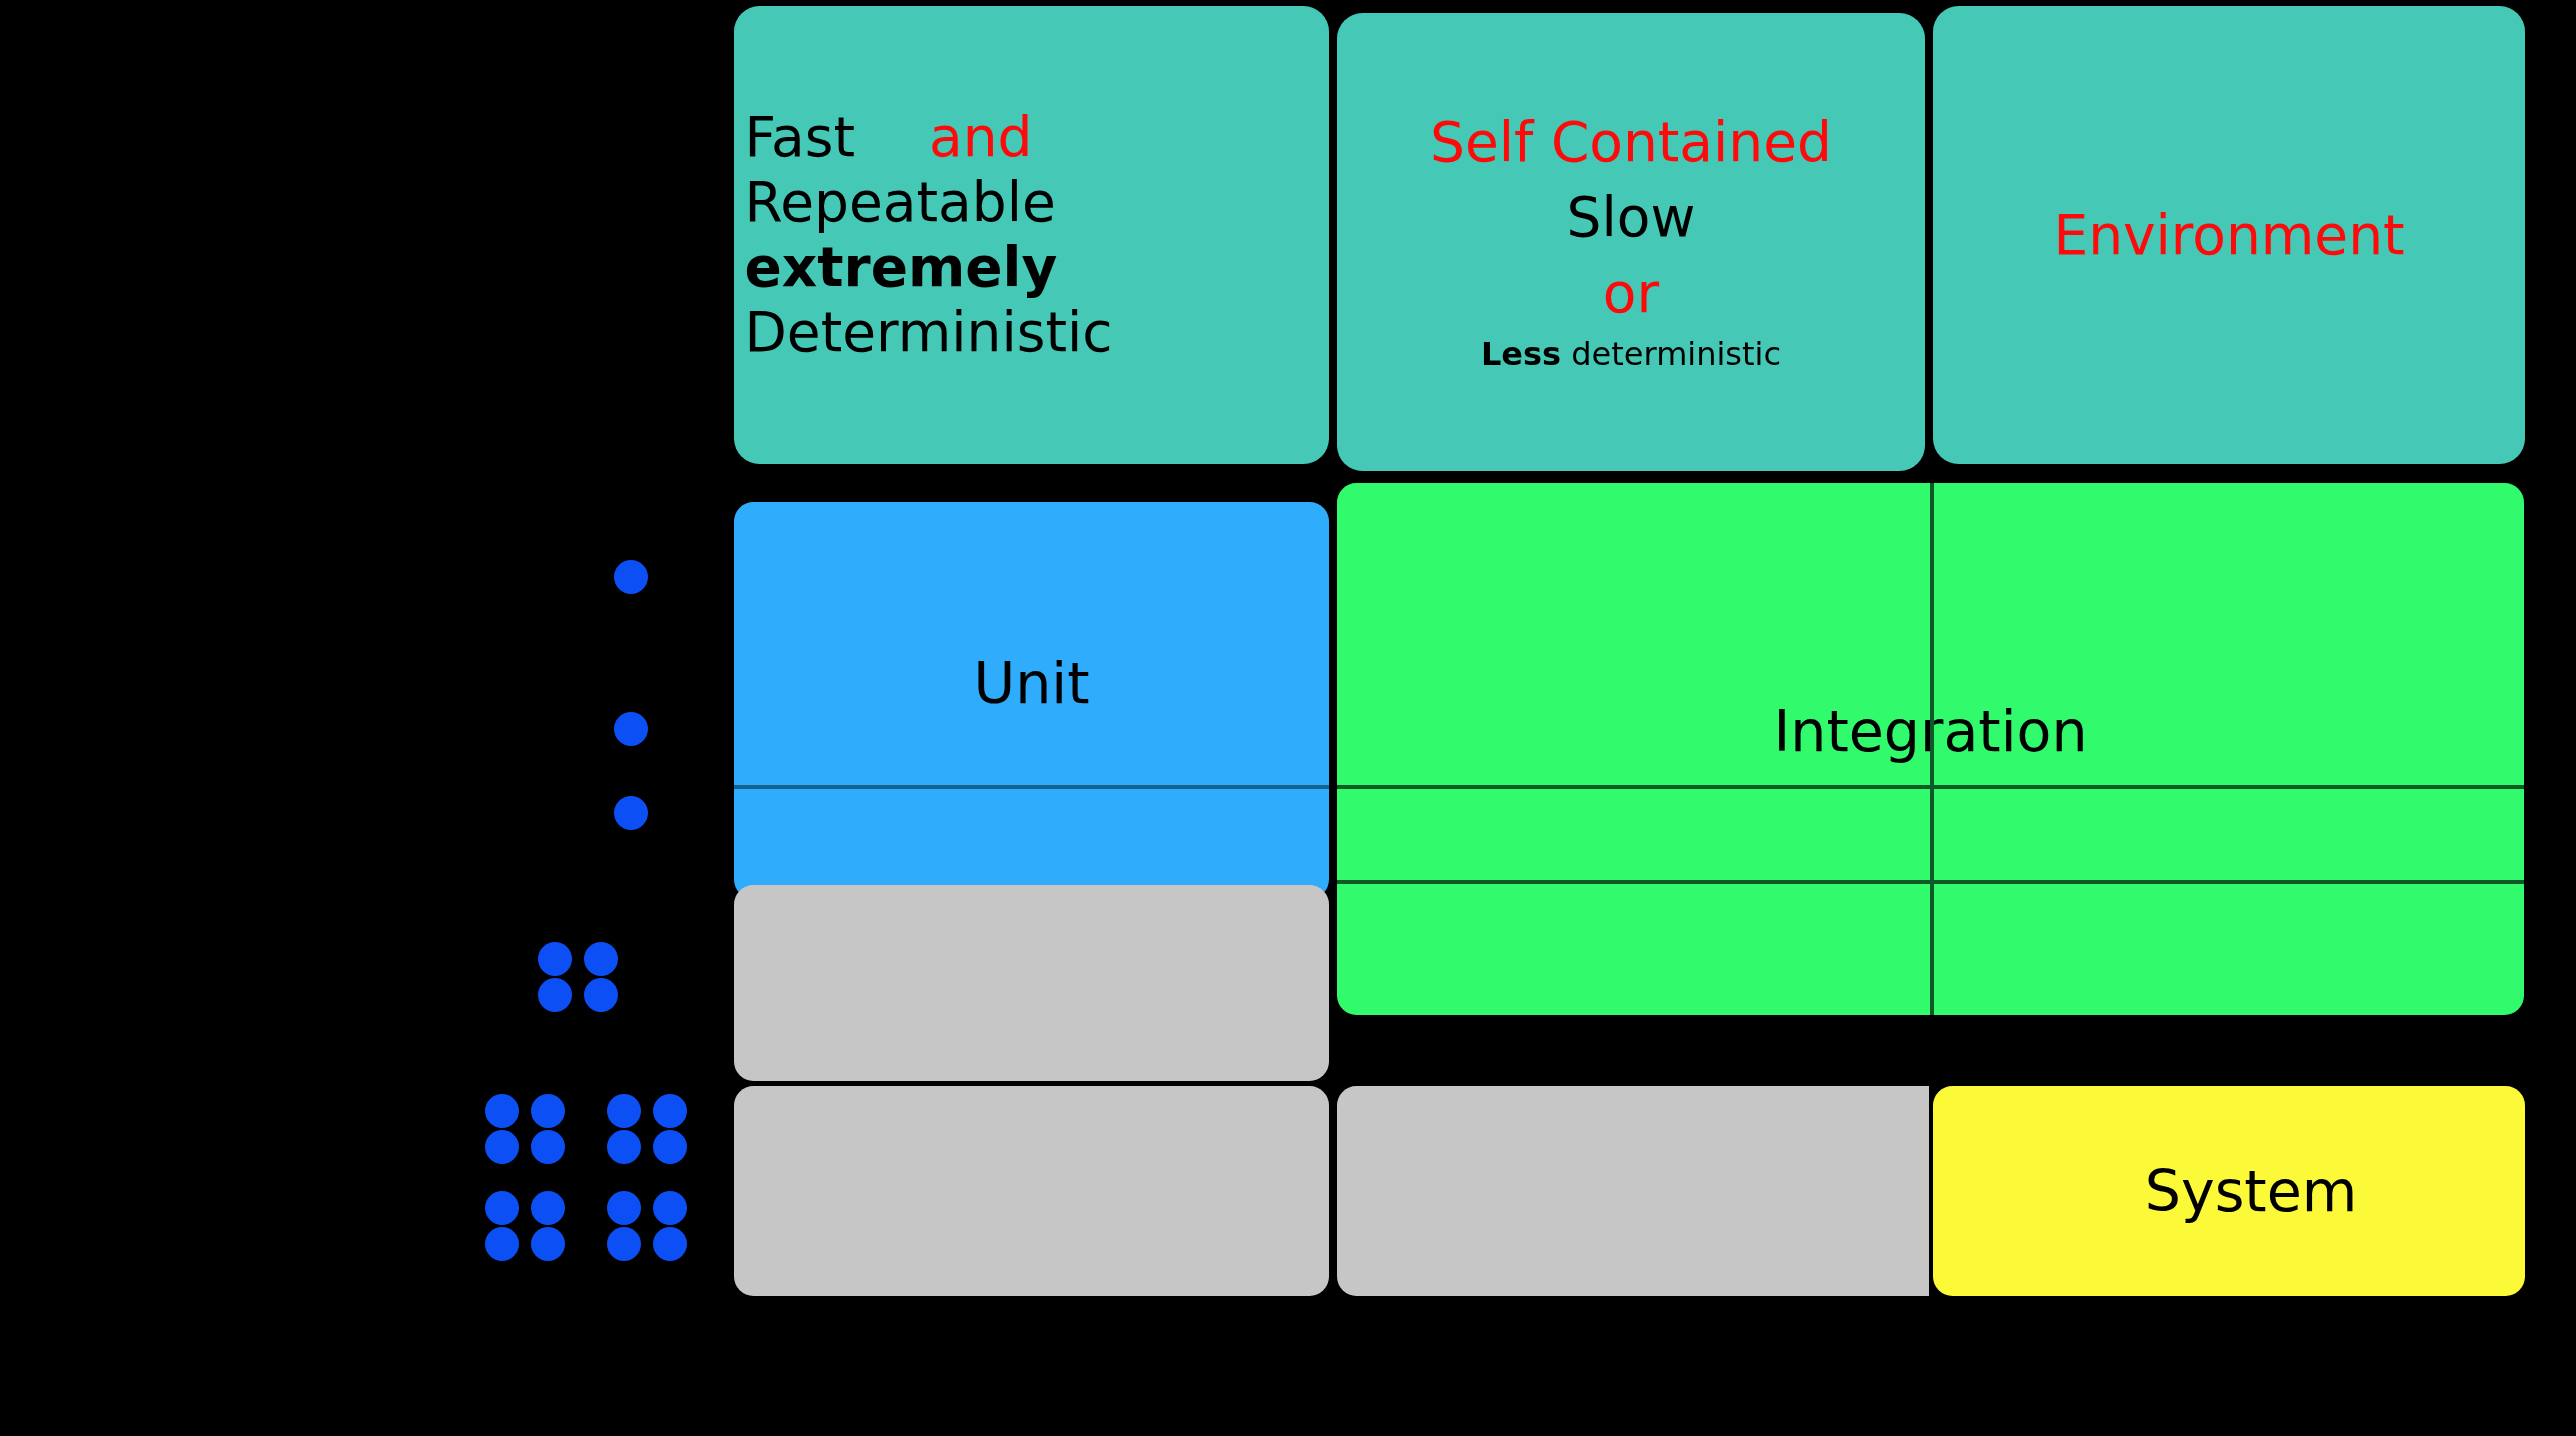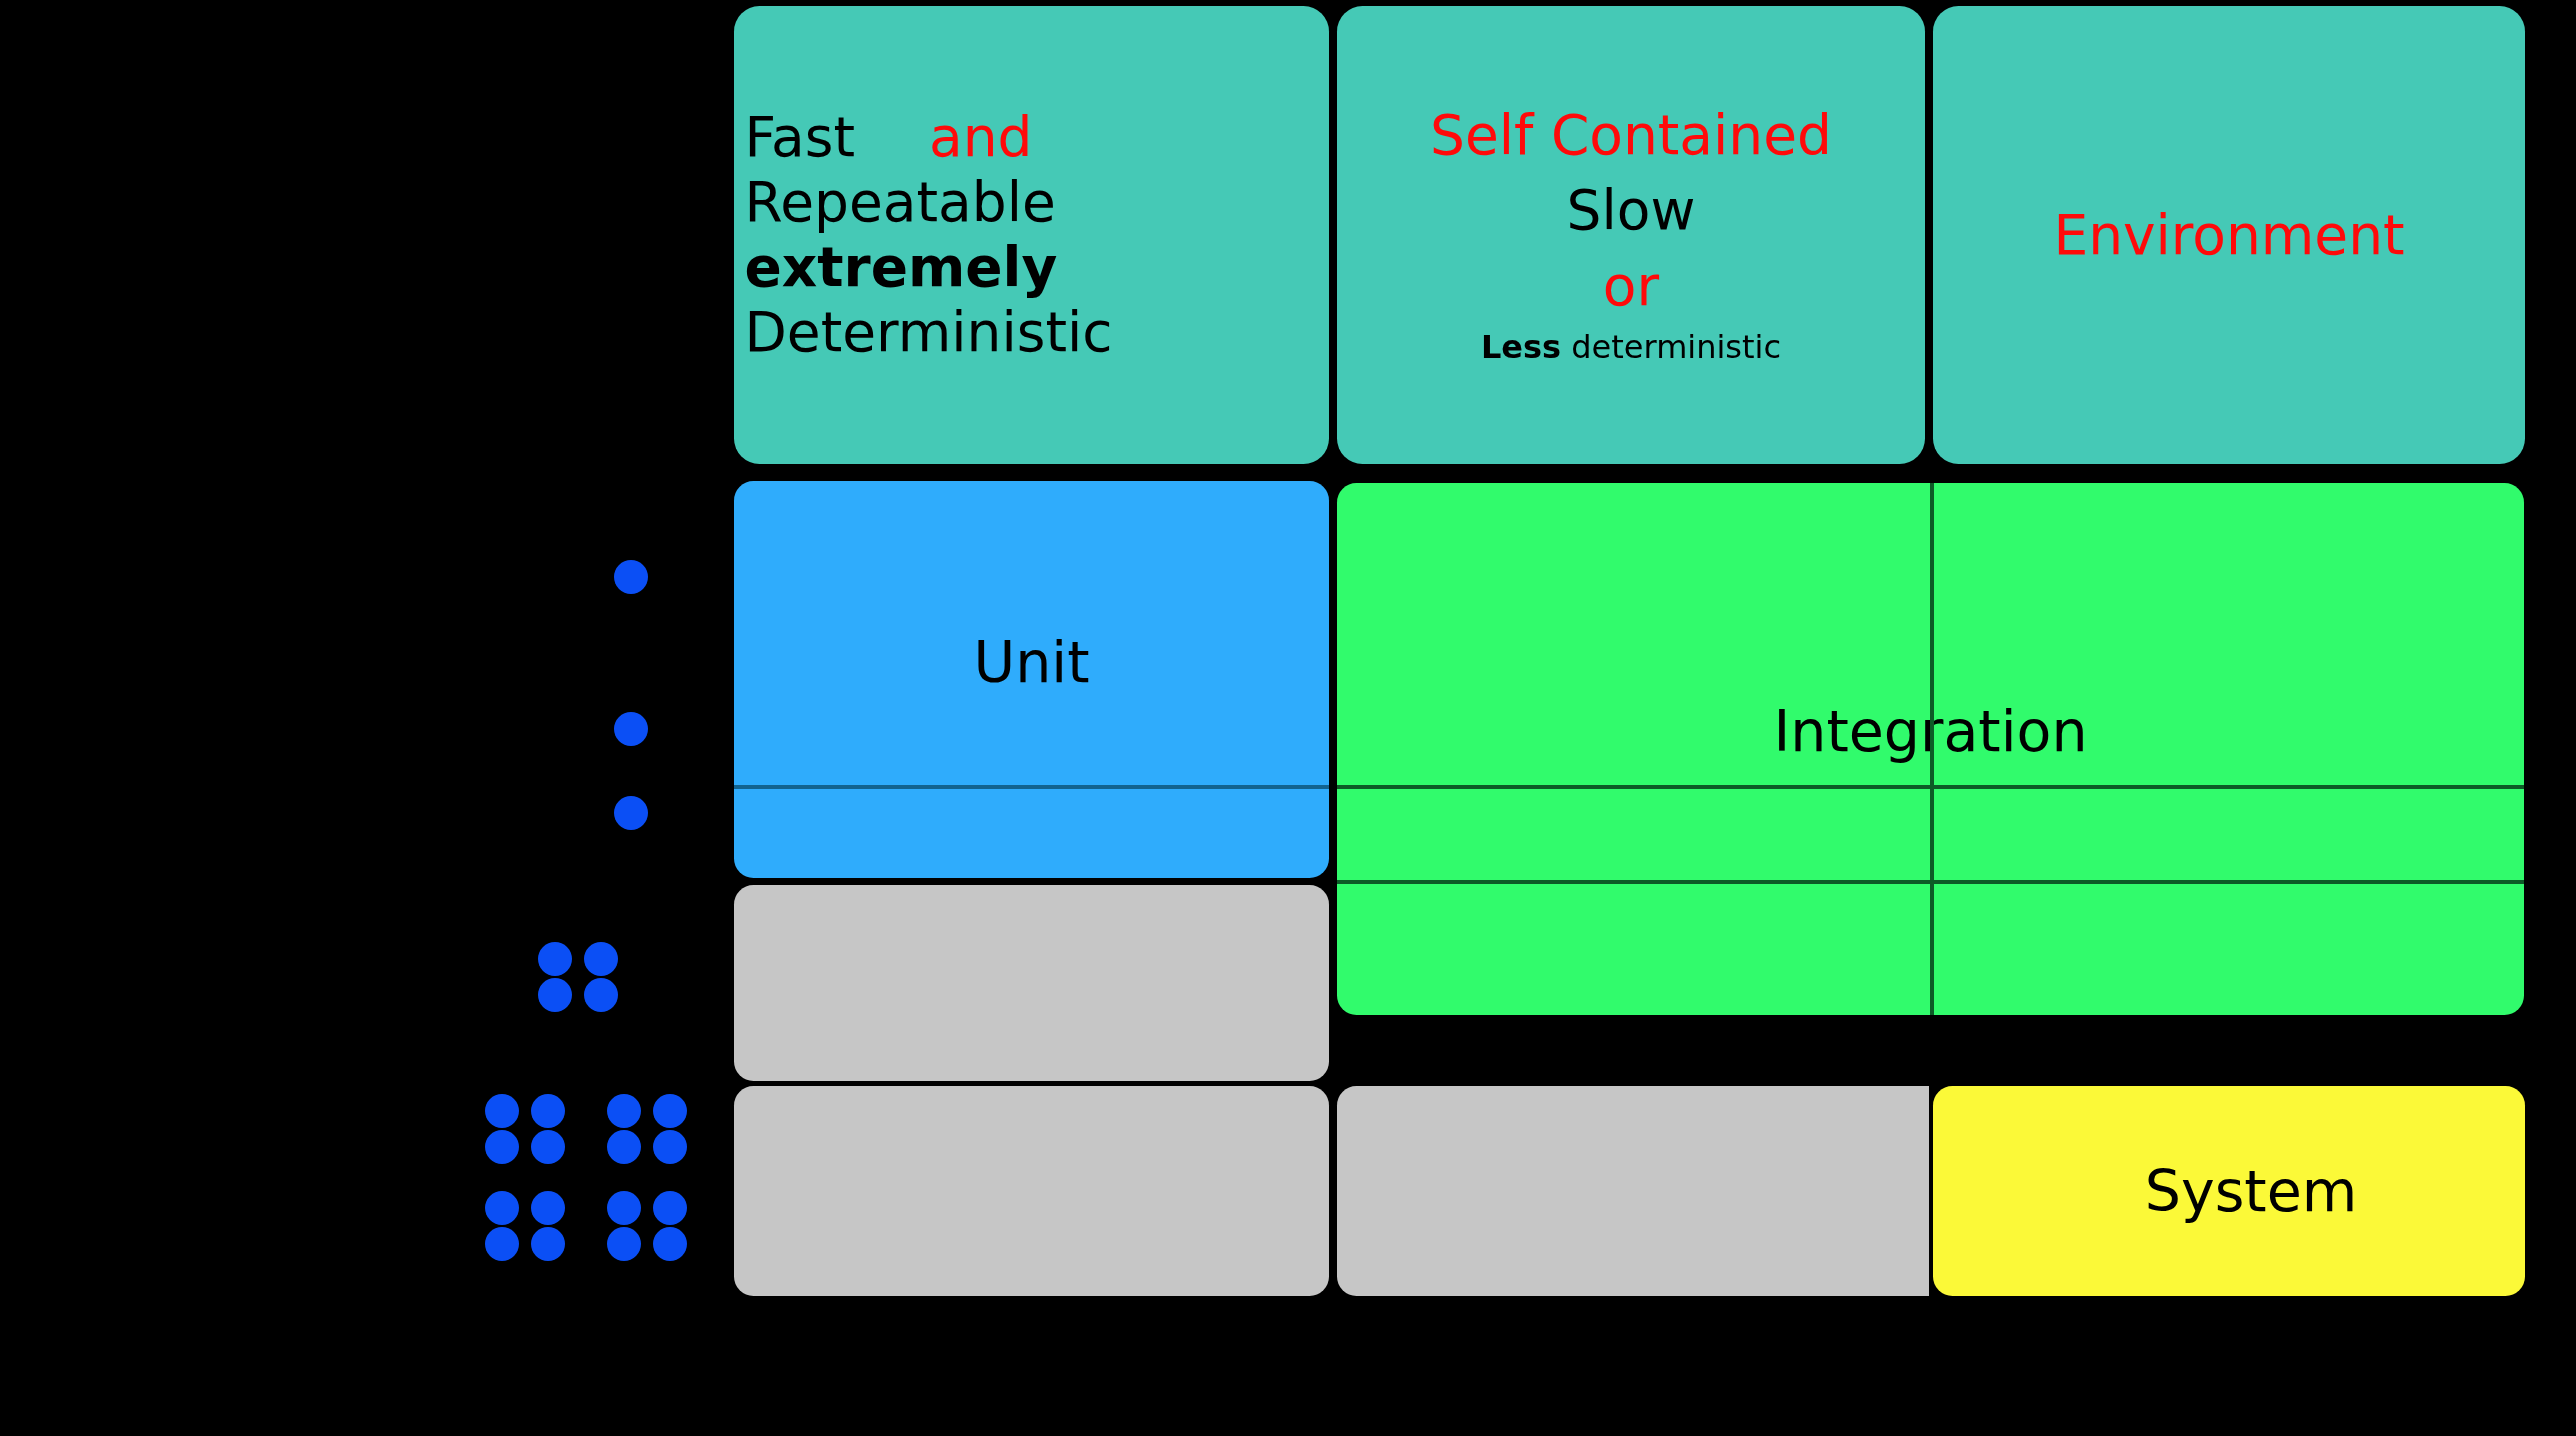--- a/index.html
+++ b/index.html
@@ -24,21 +24,21 @@
   }
   .hdr-line { line-height: 1.18; white-space: nowrap; }
   .h1 .hdr-line { text-align: left; width: 100%; }
   .fs-big   { font-size: 55px; }
   .fs-mid   { font-size: 32px; }
   .blk { color: #000000; }
   .red { color: #ff0a0a; }
   .bold { font-weight: bold; }
 
   #hdr1 { left: 734px;  width: 595px; align-items: flex-end; }
-  #hdr2 { left: 1337px; width: 588px; }
+  #hdr2 { left: 1337px; width: 588px; margin-top: 7px; }
   #hdr3 { left: 1933px; width: 592px; }
 
   
   .cell {
     position: absolute;
     display: flex; align-items: center; justify-content: center;
   }
   .lbl { font-size: 57px; color: #000; line-height: 1; white-space: nowrap; }
 
   .blue   { background: #2facfc; }
@@ -86,21 +86,21 @@
     <div class="hdr-line fs-mid" style="margin-top:10.5px">
       <span class="blk bold">Less</span>
       <span class="blk">deterministic</span>
     </div>
   </div>
 
   <div class="hdr" id="hdr3">
     <div class="hdr-line fs-big red">Environment</div>
   </div>
 
-  <div class="cell blue rnd" id="cell-unit" style="left:734px; top:481px; width:595px; height:397px;">
+  <div class="cell blue rnd" id="cell-unit" style="left:734px; top:502px; width:595px; height:397px;">
     <div class="lbl" style="position:absolute; left:0; right:0; top:153px; text-align:center;">Unit</div>
   </div>
   <div class="divh div-blue" style="left:734px; top:785px; width:595px;"></div>
 
   <div class="cell green rnd" id="cell-integration" style="left:1337px; top:483px; width:1187px; height:532px;">
     <div class="lbl" style="position:absolute; left:0; right:0; top:220px; text-align:center;">Integration</div>
   </div>
   <div class="divv div-green" style="left:1930px; top:483px; height:532px;"></div>
   <div class="divh div-green" style="left:1337px; top:785px; width:1187px;"></div>
   <div class="divh div-green" style="left:1337px; top:880px; width:1187px;"></div>

